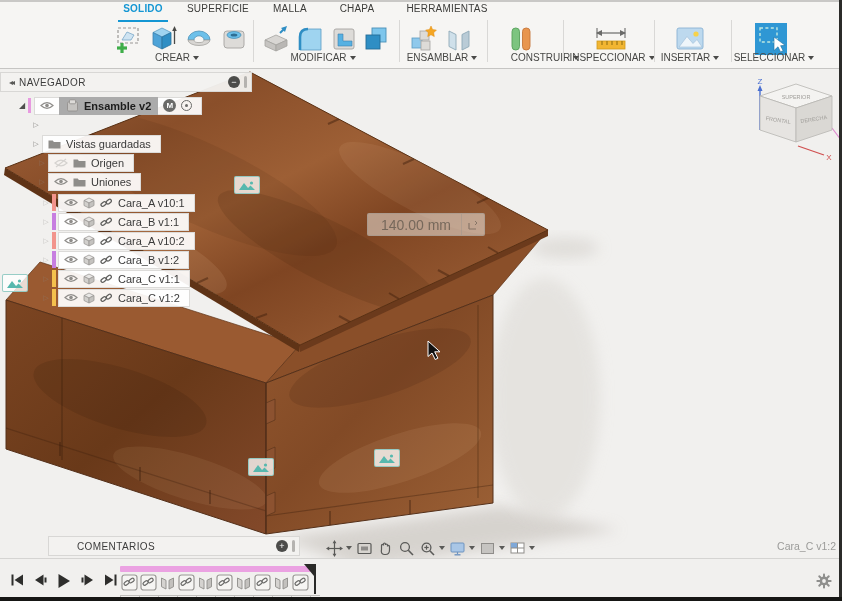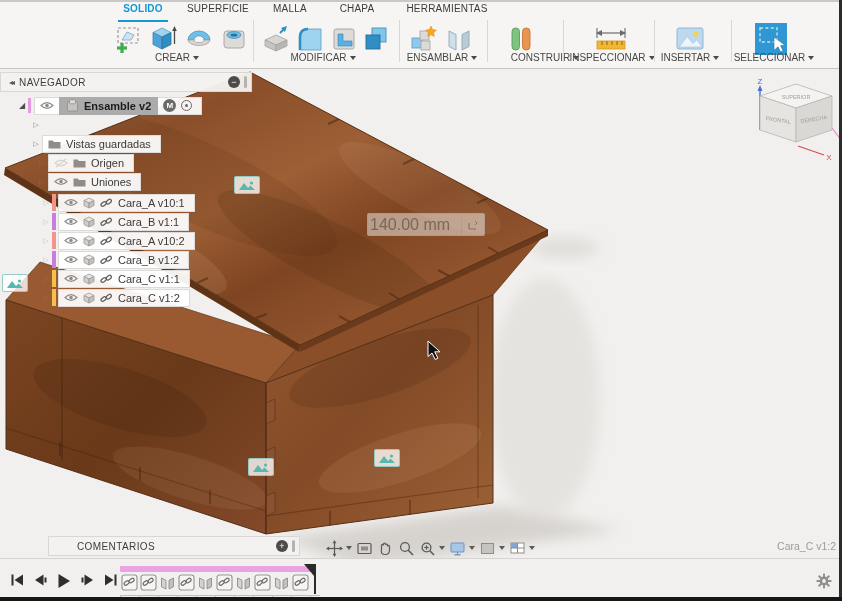--- a/index.html
+++ b/index.html
@@ -37,21 +37,21 @@
   .root-high{display:flex;align-items:center;gap:5px;background:#ababab;height:18px;padding:0 7px;font-weight:bold;color:#1c1c1c;}
   .mbadge{width:13px;height:13px;border-radius:50%;background:#6b6b69;color:#fff;font-size:8px;font-weight:bold;
     display:flex;align-items:center;justify-content:center;flex:none;}
   .radio-ic{width:11px;height:11px;border-radius:50%;border:1.5px solid #6b6b69;box-sizing:border-box;position:relative;flex:none;}
   .radio-ic::after{content:"";position:absolute;left:2.5px;top:2.5px;width:3px;height:3px;border-radius:50%;background:#6b6b69;}
   .comps{position:absolute;left:40px;top:125px;display:flex;flex-direction:column;}
   .comps .nav-row{position:relative;}
   
   .dimbox{position:absolute;left:367px;top:145px;width:118px;height:23px;display:flex;
     background:rgba(235,230,223,.55);border:1px solid rgba(160,150,140,.55);box-sizing:border-box;border-radius:2px;}
-  .dimbox .dval{flex:1;display:flex;align-items:center;padding-left:2px;font-size:16px;color:rgba(95,85,75,.75);}
+  .dimbox .dval{flex:1;display:flex;align-items:center;padding-left:13px;font-size:14px;color:rgba(95,85,75,.75);}
   .dimbox .dico{width:22px;border-left:1px solid rgba(160,150,140,.5);display:flex;align-items:center;justify-content:center;
     color:rgba(95,85,75,.6);font-size:10px;}
   .hoverlabel{position:absolute;left:756px;top:472px;width:80px;text-align:right;font-size:10.5px;color:#9b9b99;}
   .handleic{position:absolute;width:24px;height:16px;background:rgba(255,255,255,.78);border:1px solid rgba(140,200,192,.9);
     border-radius:2px;display:flex;align-items:center;justify-content:center;}
   .navtools{position:absolute;left:326px;top:470px;height:20px;display:flex;align-items:center;gap:4px;}
   .navtools .ti{display:flex;align-items:center;cursor:pointer;}
   
   .timelinebar{position:absolute;left:0;top:558px;width:842px;height:40px;background:#f1f0ee;border-top:1px solid #d5d4d2;}
   .pbtn{position:absolute;top:14px;cursor:pointer;}

